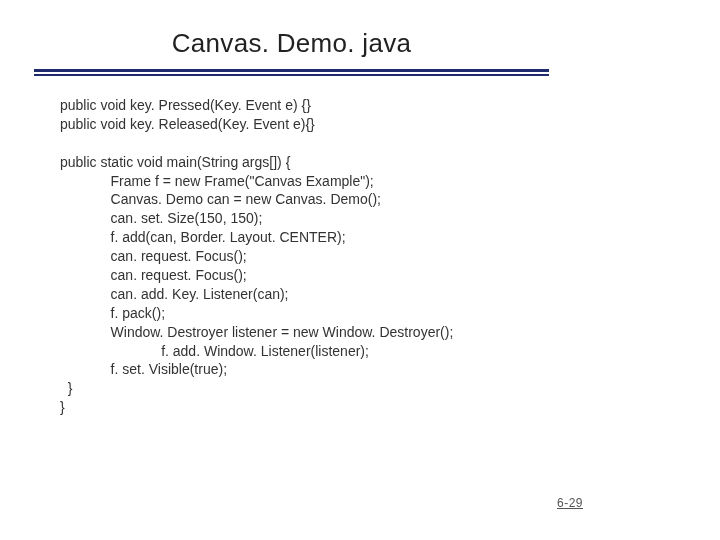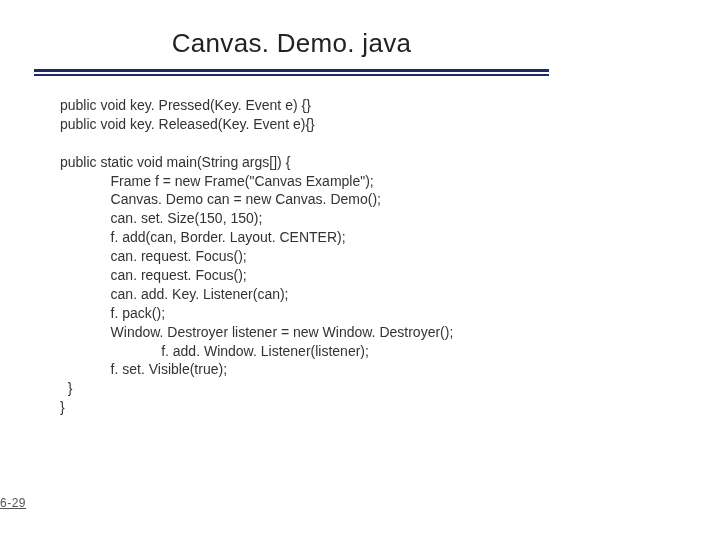--- a/index.html
+++ b/index.html
@@ -42,21 +42,21 @@
     line-height: 1.35;
     color: #333333;
     white-space: pre;
     font-family: Liberation Sans, sans-serif;
   }
   .page-number {
     position: absolute;
     bottom: 30px;
     left: 0;
     right: 0;
-    text-align: left;
+    text-align: right;
     font-size: 12px;
     color: #555555;
     letter-spacing: 0.5px;
     text-decoration: underline;
   }
 </style>
 </head>
 <body>
 
 <div class="slide">

